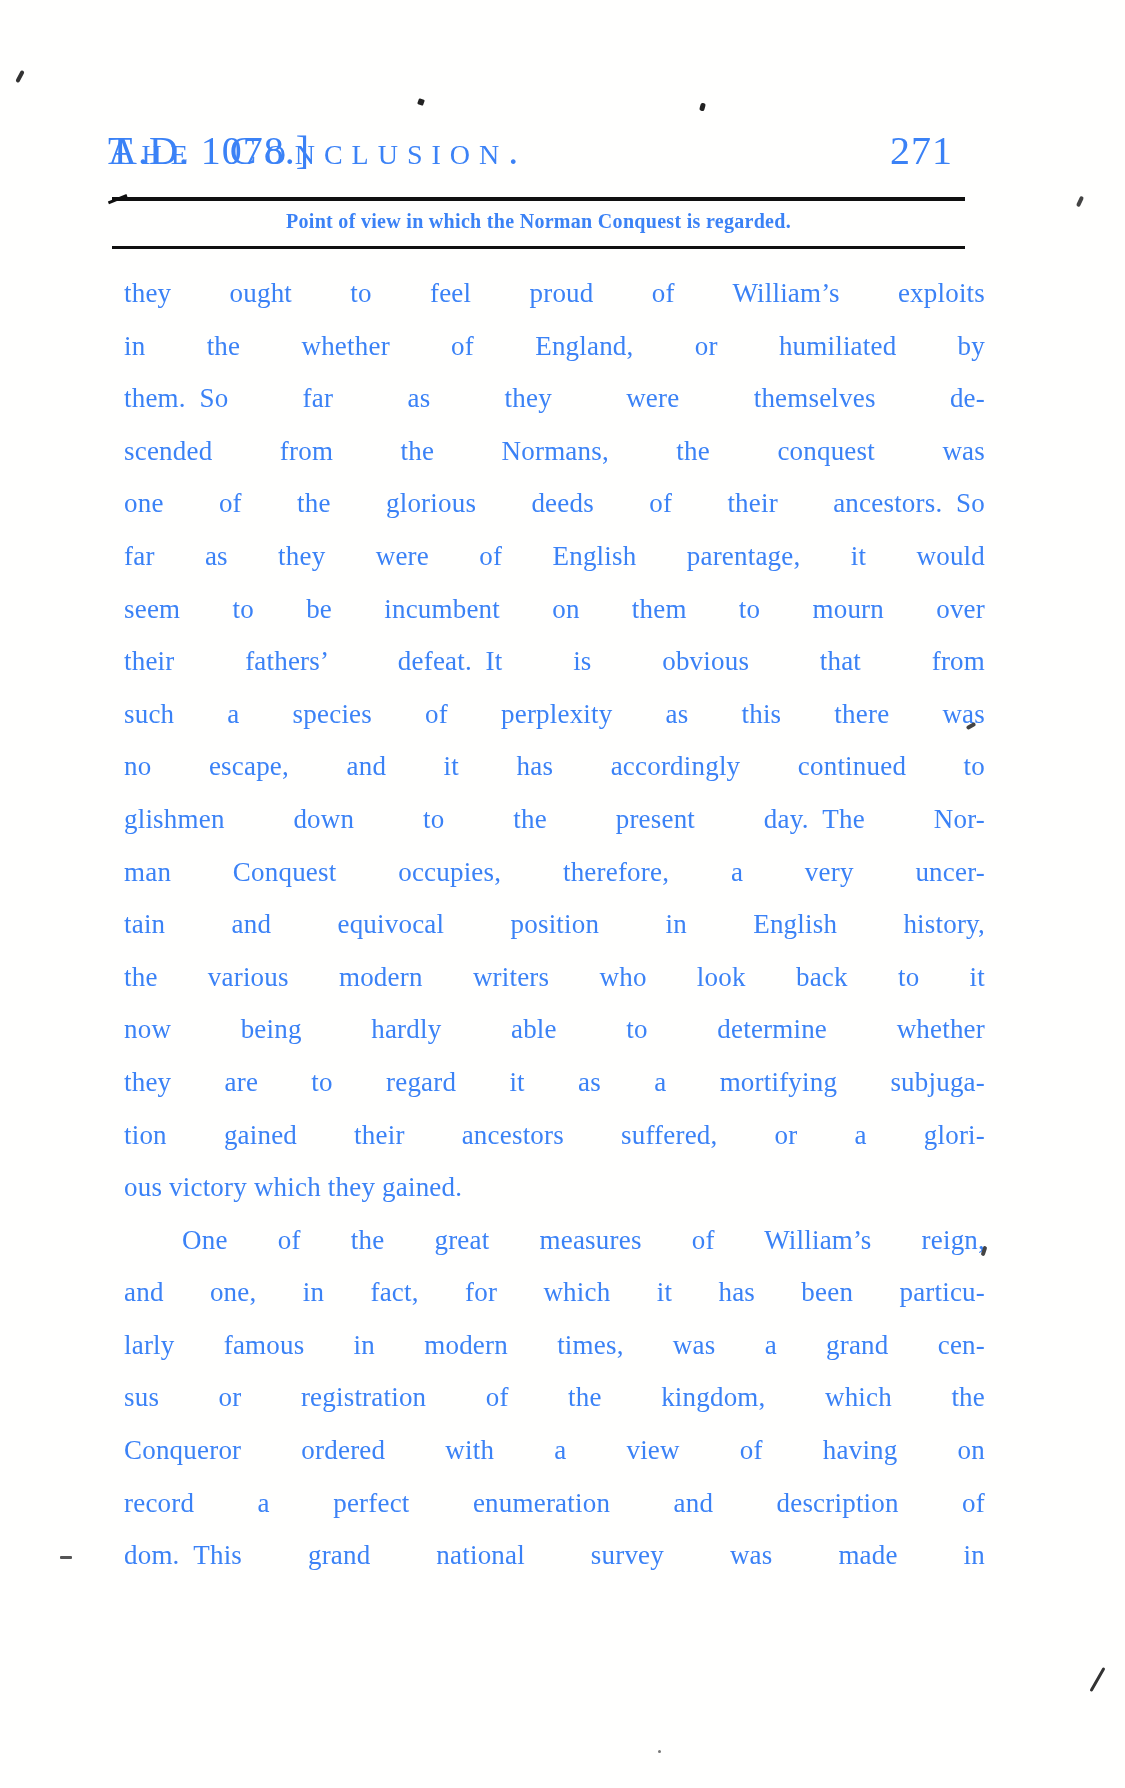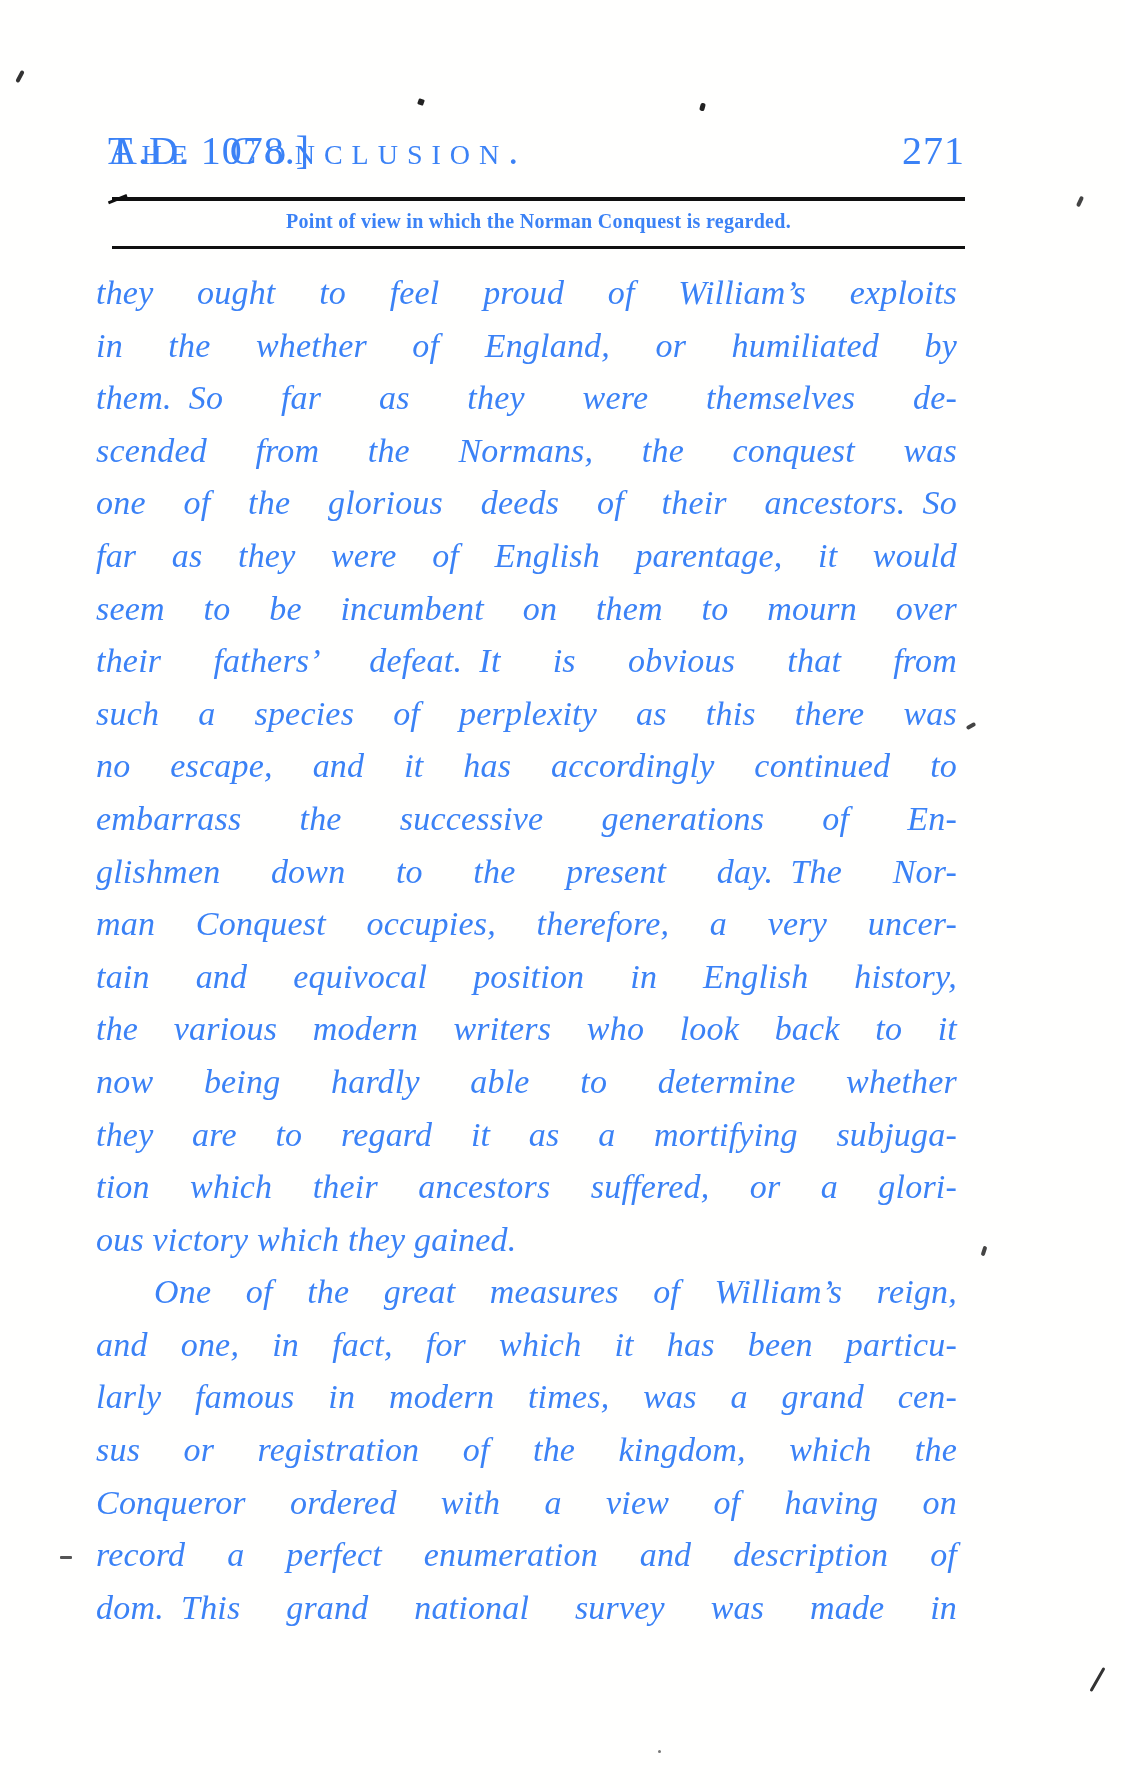--- a/index.html
+++ b/index.html
@@ -15,41 +15,40 @@
   
   .header-row{
     position:absolute;left:108px;top:126px;width:861px;height:50px;
     font-size:40px;line-height:50px;white-space:nowrap;
   }
   .hdr-date{position:absolute;left:0;top:0;letter-spacing:1px;}
   .hdr-title{
     position:absolute;left:0;right:0;top:0;text-align:left;
     font-variant:small-caps;letter-spacing:9px;word-spacing:14px;
   }
-  .hdr-page{position:absolute;right:4px;top:0;letter-spacing:1px;}
+  .hdr-page{position:absolute;right:16px;top:0;letter-spacing:1px;}
   
   .rule{position:absolute;left:112px;width:853px;background:#101010;}
   .rule-top{top:197px;height:4px;}
   .rule-top::before{ 
     content:"";position:absolute;left:-6px;top:-8px;width:20px;height:9px;
     border-bottom:3px solid #101010;transform:rotate(-22deg);
   }
   .rule-bottom{top:246px;height:3px;}
   
   .subtitle{
     position:absolute;left:108px;top:206px;width:861px;height:30px;
     text-align:center;font-size:20px;line-height:30px;font-weight:700;
     letter-spacing:0.3px;
   }
   
   .body-text{
-    position:absolute;left:96px;top:267px;width:861px;
-    font-size:34px;line-height:52.6px;letter-spacing:0.2px;
+    position:absolute;left:124px;top:267px;width:861px;
+    font-size:27px;line-height:52.6px;letter-spacing:0.2px;
     text-justify:inter-word;
-    font-style:italic;
   }
   .line{text-align:justify;text-align-last:justify;}
   .line.left{text-align:left;text-align-last:left;}
   .line.indent{padding-left:58px;}
   
   .speck{position:absolute;background:#333;}
   .sp-tick-topleft{left:18px;top:70px;width:4px;height:13px;border-radius:2px;transform:rotate(28deg);}
   .sp-dot-a{left:418px;top:99px;width:6px;height:6px;border-radius:1px;transform:rotate(20deg);background:#222;}
   .sp-dot-b{left:700px;top:103px;width:5px;height:8px;border-radius:2px;transform:rotate(15deg);background:#222;}
   .sp-comma-top-right{left:1078px;top:196px;width:4px;height:11px;border-radius:2px;transform:rotate(25deg);background:#444;}
@@ -78,28 +77,27 @@
       <div class="line justify">they ought to feel proud of William’s exploits</div>
       <div class="line justify">in the whether of England, or humiliated by</div>
       <div class="line justify">them. So far as they were themselves de-</div>
       <div class="line justify">scended from the Normans, the conquest was</div>
       <div class="line justify">one of the glorious deeds of their ancestors. So</div>
       <div class="line justify">far as they were of English parentage, it would</div>
       <div class="line justify">seem to be incumbent on them to mourn over</div>
       <div class="line justify">their fathers’ defeat. It is obvious that from</div>
       <div class="line justify">such a species of perplexity as this there was</div>
       <div class="line justify">no escape, and it has accordingly continued to</div>
-      <div class="line justify">embarrass the successive generations of En-</div>
       <div class="line justify">glishmen down to the present day. The Nor-</div>
       <div class="line justify">man Conquest occupies, therefore, a very uncer-</div>
       <div class="line justify">tain and equivocal position in English history,</div>
       <div class="line justify">the various modern writers who look back to it</div>
       <div class="line justify">now being hardly able to determine whether</div>
       <div class="line justify">they are to regard it as a mortifying subjuga-</div>
-      <div class="line justify">tion which their ancestors suffered, or a glori-</div>
+      <div class="line justify">tion gained their ancestors suffered, or a glori-</div>
       <div class="line left">ous victory which they gained.</div>
       <div class="line justify indent">One of the great measures of William’s reign,</div>
       <div class="line justify">and one, in fact, for which it has been particu-</div>
       <div class="line justify">larly famous in modern times, was a grand cen-</div>
       <div class="line justify">sus or registration of the kingdom, which the</div>
       <div class="line justify">Conqueror ordered with a view of having on</div>
       <div class="line justify">record a perfect enumeration and description of</div>
       <div class="line justify">dom. This grand national survey was made in</div>
     </div>
 

